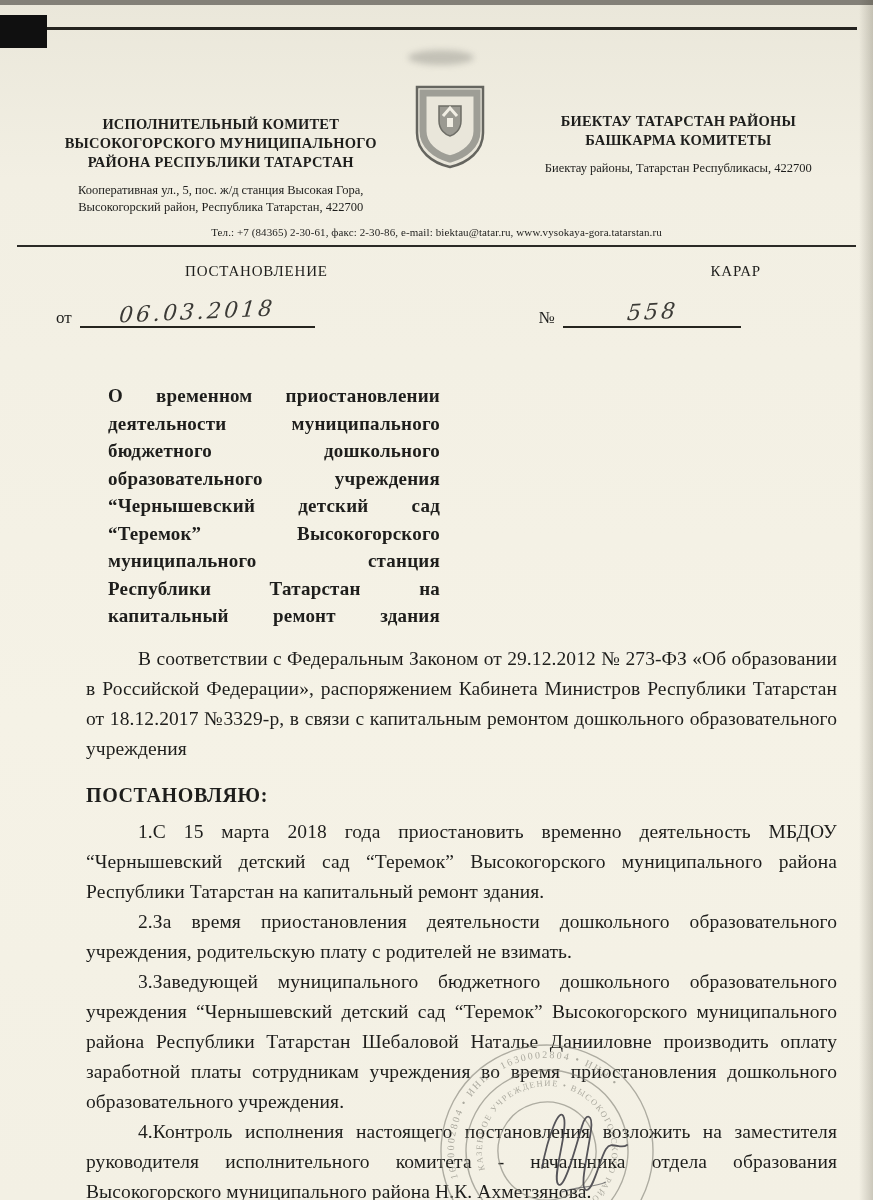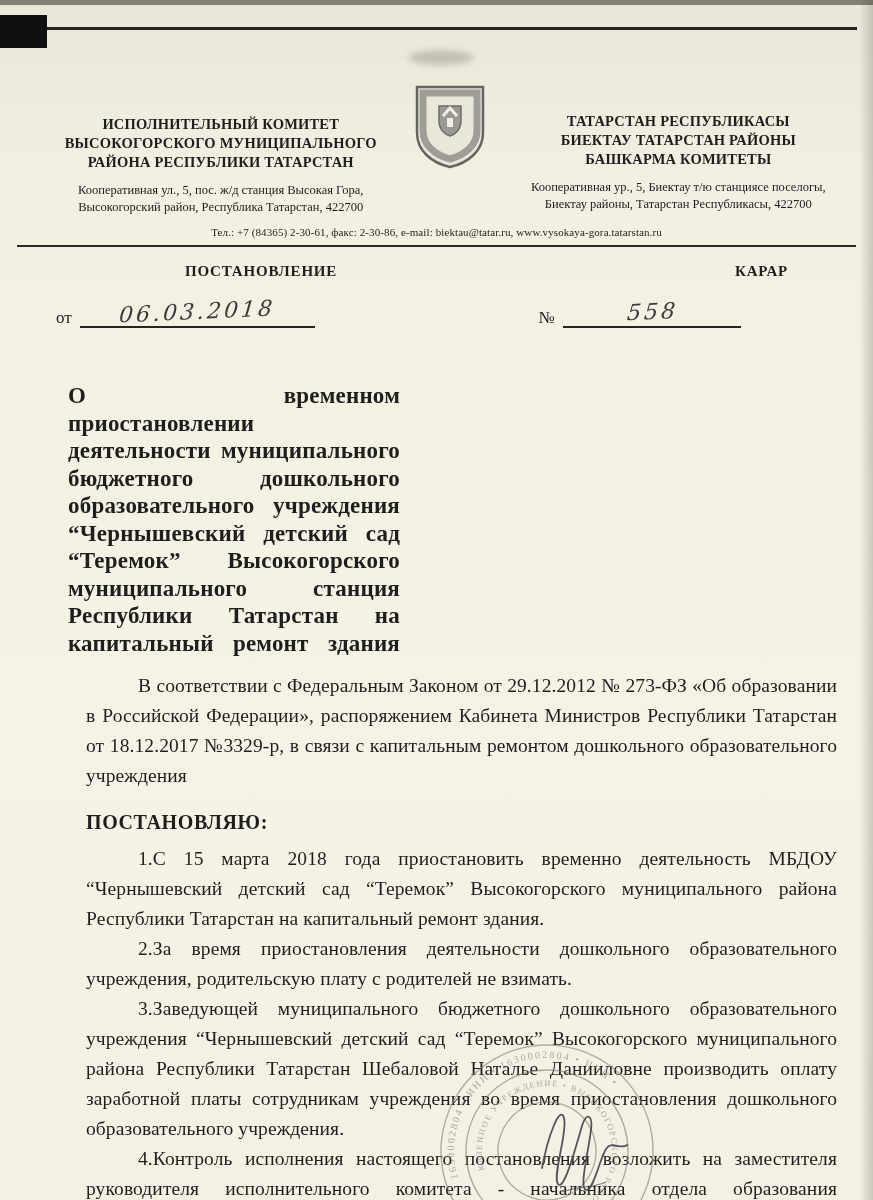--- a/index.html
+++ b/index.html
@@ -24,34 +24,34 @@
   .org-col { flex:1; text-align:center; }
   .org-col.left  { padding-top:31px; }
   .org-col.right { padding-top:28px; }
   .org-line { font-weight:bold; font-size:14.5px; line-height:19px; letter-spacing:.2px; }
   .addr { margin-top:10px; }
   .addr-line { font-size:12.5px; line-height:16.5px; }
   .emblem-wrap { flex:0 0 92px; display:flex; justify-content:center; }
   .contact-line { text-align:center; font-size:11px; margin-top:11px; letter-spacing:.1px; }
   .rule { margin:7px 17px 0 17px; border:0; border-top:2px solid #2b2a26; }
   
-  .doc-type-row { display:flex; justify-content:space-between; padding:16px 85px 0 185px;
-    font-weight:bold; font-size:15px; letter-spacing:.8px; }
+  .doc-type-row { display:flex; justify-content:space-between; padding:16px 112px 0 185px;
+    font-weight:normal; font-size:15px; letter-spacing:.8px; }
   .meta-row { display:flex; align-items:flex-end; padding:6px 0 0 56px; height:48px; }
   .meta-label { font-size:17px; padding-right:8px; }
   .write-line { border-bottom:2px solid #26251f; text-align:center; position:relative; }
   .write-line.date { width:235px; }
   .write-line.num  { width:178px; }
   .num-group { display:flex; align-items:flex-end; margin-left:auto; margin-right:132px; }
   .date-group { display:flex; align-items:flex-end; }
   .handwriting { display:inline-block; font-family:"DejaVu Serif",serif; font-style:italic;
     font-size:22px; letter-spacing:3px; color:#3b3a36;
     transform:rotate(-2.5deg) skewX(-8deg) translateY(-2px); }
   
-  .title-block { margin:54px 0 0 68px; width:332px; font-weight:bold; font-size:23px; }
+  .title-block { margin:54px 0 0 108px; width:332px; font-weight:bold; font-size:19px; }
   .title-line { line-height:27.5px; text-align:justify; text-align-last:justify; letter-spacing:.2px; }
   
   .content { padding:14px 36px 0 86px; font-size:19.5px; }
   .para { text-align:justify; line-height:30px; text-indent:52px; letter-spacing:.1px; }
   .resolution { text-align:left; font-weight:bold; font-size:20px; margin:20px 0 10px; letter-spacing:.6px; }
   
   .stamp { position:absolute; left:432px; top:1036px; width:230px; height:230px;
     transform:rotate(-17deg); opacity:.6; pointer-events:none; z-index:4; }
   .autograph { position:absolute; left:532px; top:1096px; width:104px; height:104px;
     pointer-events:none; z-index:5; opacity:.9; }
@@ -82,25 +82,23 @@
       <svg width="76" height="86" viewBox="0 0 76 86">
         <path d="M5,3 H71 V49 C71,67 56,79 38,83 C20,79 5,67 5,49 Z" fill="#e9e6da" stroke="#65655f" stroke-width="2.5"></path>
         <path d="M11,9 H65 V47 C65,61 53,71 38,75 C23,71 11,61 11,47 Z" fill="none" stroke="#91908a" stroke-width="7" opacity="0.85"></path>
         <path d="M27,22 H49 V37 C49,46 42,51 38,52 C34,51 27,46 27,37 Z" fill="#9b9a92" stroke="#6d6d66" stroke-width="1.5"></path>
         <path d="M31,32 L38,24 L45,32" fill="none" stroke="#f1eee4" stroke-width="3"></path>
         <rect x="35" y="34" width="6" height="9" fill="#f1eee4"></rect>
       </svg>
     </div>
 
     <div class="org-col right">
-      <div class="org-line">ТАТАРСТАН РЕСПУБЛИКАСЫ</div>
       <div class="org-line">БИЕКТАУ ТАТАРСТАН РАЙОНЫ</div>
       <div class="org-line">БАШКАРМА КОМИТЕТЫ</div>
       <div class="addr">
-        <div class="addr-line">Кооперативная ур., 5, Биектау т/ю станциясе поселогы,</div>
         <div class="addr-line">Биектау районы, Татарстан Республикасы, 422700</div>
       </div>
     </div>
   </div>
 
   <div class="contact-line">Тел.: +7 (84365) 2-30-61, факс: 2-30-86,  e-mail: biektau@tatar.ru, www.vysokaya-gora.tatarstan.ru</div>
   <hr class="rule">
 
   <div class="doc-type-row">
     <span>ПОСТАНОВЛЕНИЕ</span>

